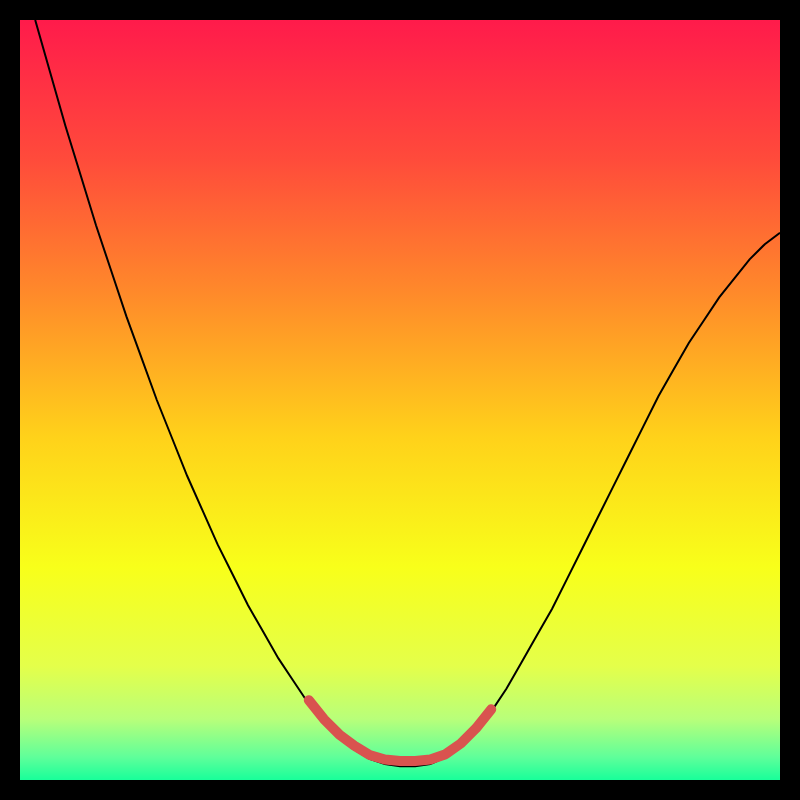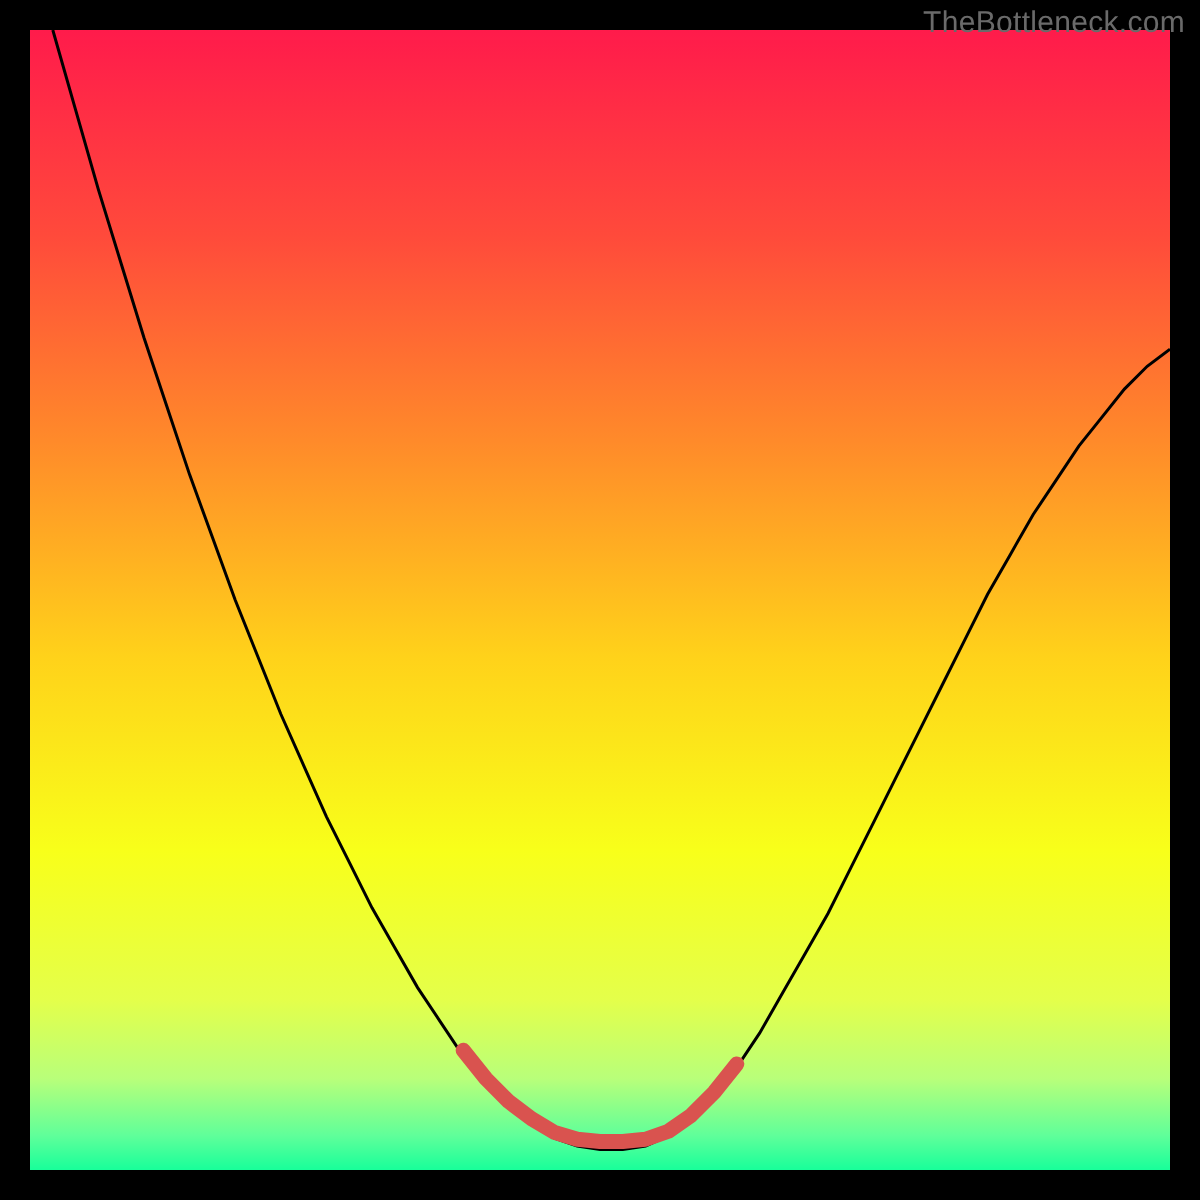--- a/index.html
+++ b/index.html
@@ -34,21 +34,20 @@
     font-weight: 500;
     letter-spacing: 0.2px;
     z-index: 50;
   }
   svg { display: block; }
 </style>
 </head>
 <body>
 
 <div class="frame">
-  <div class="watermark">TheBottleneck.com</div>
   <div class="plot">
     <svg id="chart-svg" viewBox="0 0 760 760" width="760" height="760" preserveAspectRatio="none">
       <defs>
         <linearGradient id="bg-grad" x1="0" y1="0" x2="0" y2="1">
             <stop offset="0%" stop-color="#ff1b4b"></stop>
             <stop offset="18%" stop-color="#ff4a3b"></stop>
             <stop offset="36%" stop-color="#ff8a2a"></stop>
             <stop offset="55.00000000000001%" stop-color="#ffd21a"></stop>
             <stop offset="72%" stop-color="#f8ff1a"></stop>
             <stop offset="85%" stop-color="#e4ff4a"></stop>

